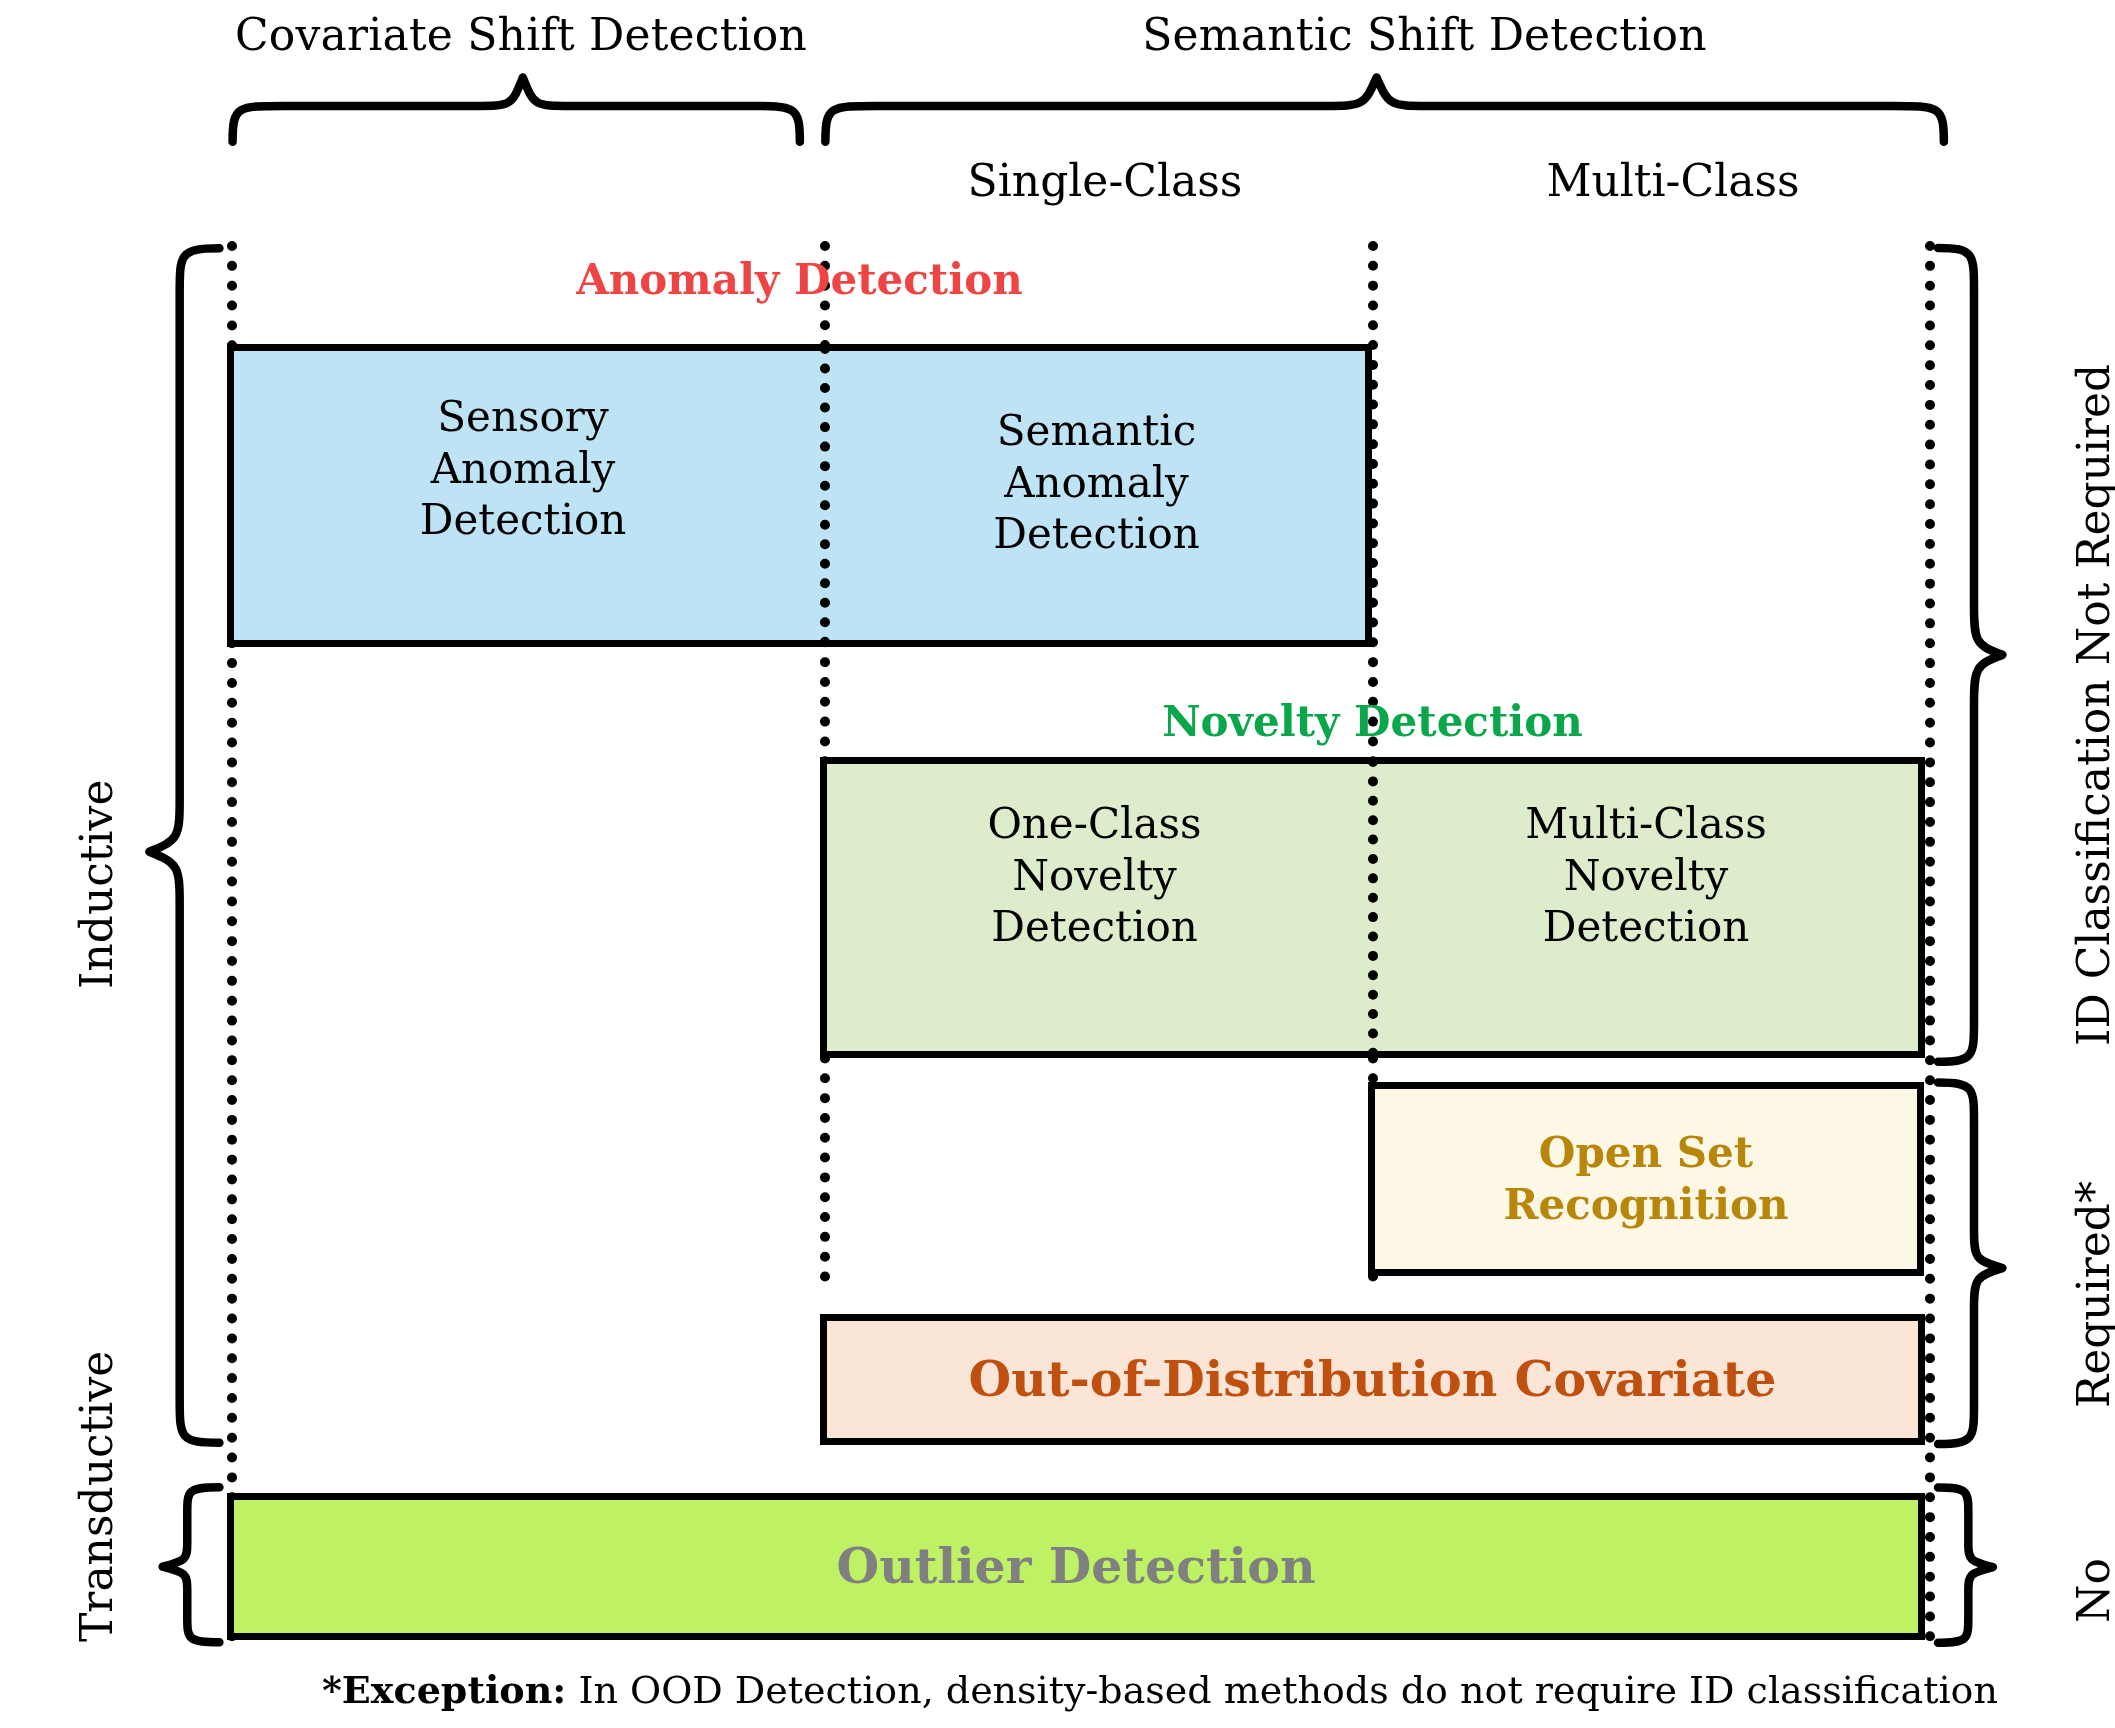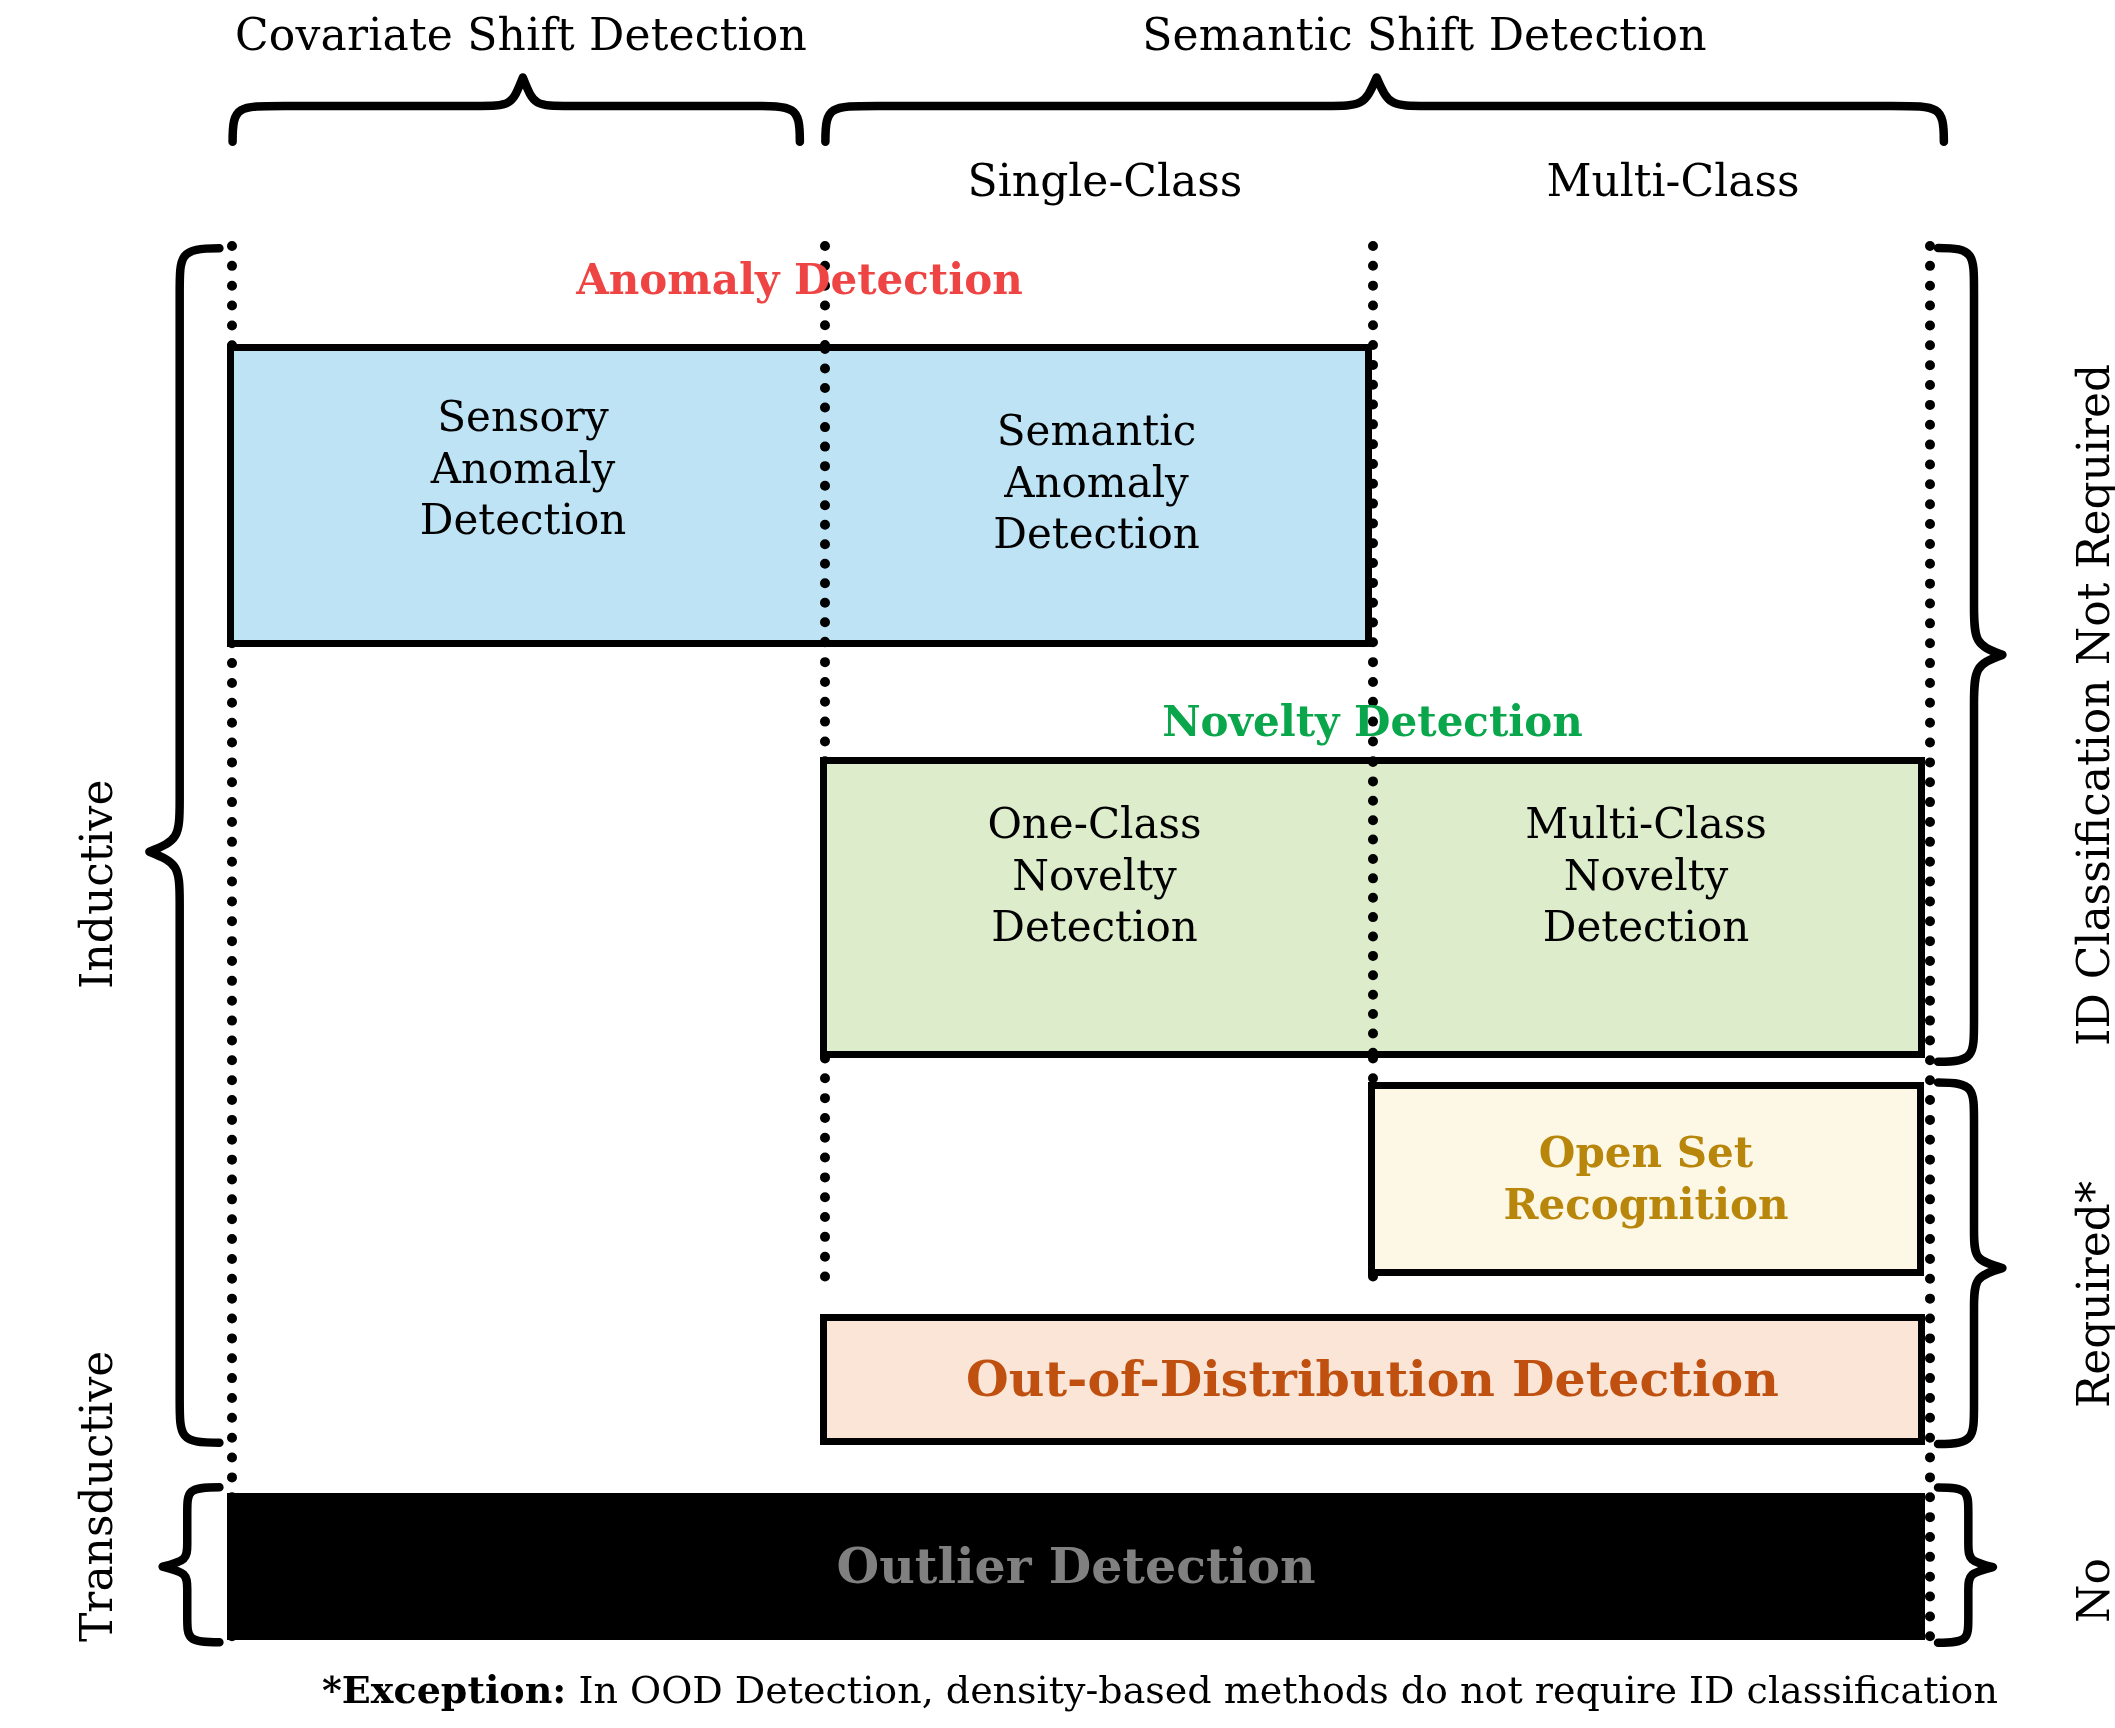--- a/index.html
+++ b/index.html
@@ -153,24 +153,24 @@
   </div>
   <div class="vdot" style="left:1368px; top:757px; height:301px; z-index:6;"></div>
   <div class="boxtext" style="position:absolute; left:820px; top:798px; width:549px;">One-Class<br>Novelty<br>Detection</div>
   <div class="boxtext" style="position:absolute; left:1368px; top:798px; width:556px;">Multi-Class<br>Novelty<br>Detection</div>
 
   <div class="box" style="left:1368px; top:1082px; width:556px; height:194px; background:#fdf8e6;">
     <div class="boxtext bold" style="color:#b8860b;">Open Set<br>Recognition</div>
   </div>
 
   <div class="box" style="left:820px; top:1314px; width:1105px; height:131px; background:#fbe5d6;">
-    <div class="boxtext bold" style="color:#c0500f; font-size:49px;">Out-of-Distribution Detection</div>
+    <div class="boxtext bold" style="color:#c0500f; font-size:49px;">Out-of-Distribution Covariate</div>
   </div>
 
-  <div class="box" style="left:227px; top:1493px; width:1698px; height:147px; background:#000000;">
+  <div class="box" style="left:227px; top:1493px; width:1698px; height:147px; background:#bef264;">
     <div class="boxtext bold" style="color:#808080; font-size:49px;">Outlier Detection</div>
   </div>
 
   <div class="footnote" style="left:322px; top:1667px;">
     <span class="bold">*Exception:</span><span> In OOD Detection, density-based methods do not require ID classification</span>
   </div>
 
 </div>
 
 

